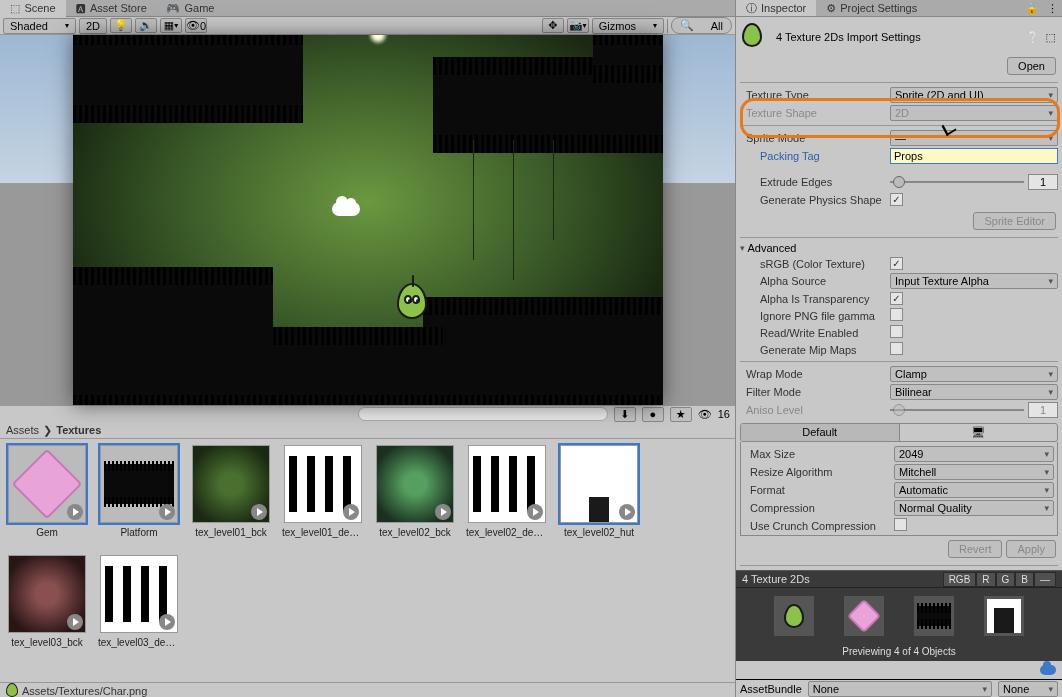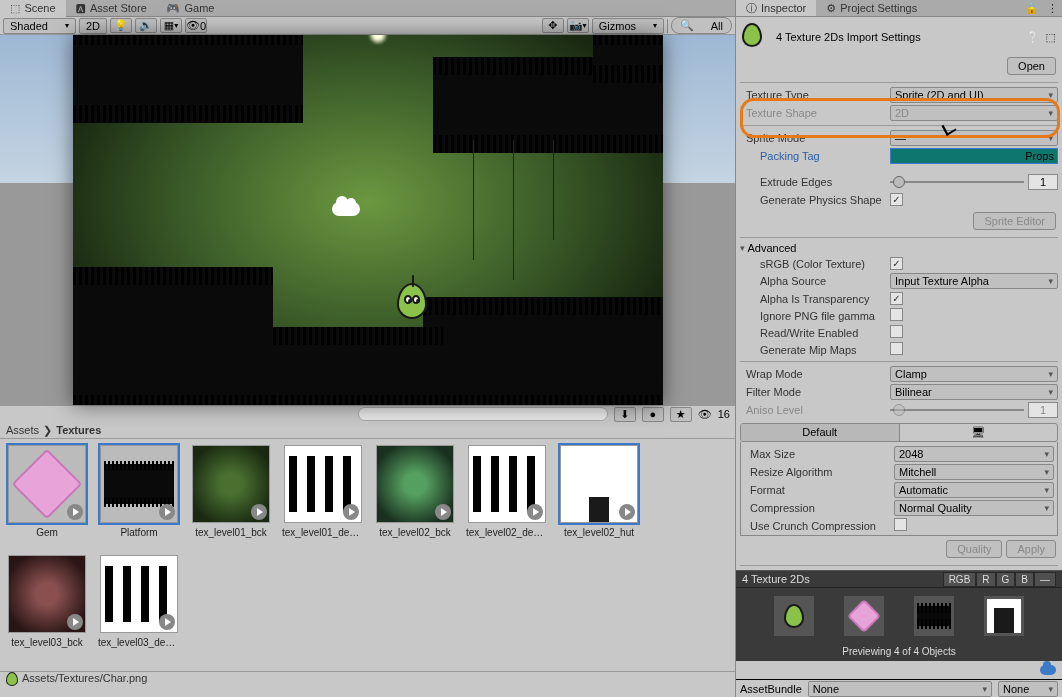--- a/index.html
+++ b/index.html
@@ -59,39 +59,39 @@
 .thumb-platform::before,.thumb-platform::after{content:"";position:absolute;left:0;right:0;height:10px;background:repeating-linear-gradient(90deg,#000 0 2px,transparent 2px 4px);}
 .thumb-platform::before{top:-3px;}.thumb-platform::after{bottom:-3px;}
 .thumb-bck1{width:100%;height:100%;background:radial-gradient(ellipse,#4a7030 20%,#1a2a12 80%);}
 .thumb-bck2{width:100%;height:100%;background:radial-gradient(ellipse,#55a060 20%,#1a3020 80%);}
 .thumb-bck3{width:100%;height:100%;background:radial-gradient(ellipse,#8a5050 20%,#2a1515 80%);}
 .thumb-design{width:100%;height:100%;background:#fff;position:relative;}
 .thumb-design::before{content:"";position:absolute;inset:10px 4px;background:repeating-linear-gradient(90deg,#000 0 8px,transparent 8px 18px);}
 .thumb-hut{width:100%;height:100%;background:#fff;display:flex;align-items:flex-end;justify-content:center;}
 .thumb-hut::before{content:"";width:20px;height:25px;background:#1a1a1a;}
 
-.status-bar { height:26px; background:#c8c8c8; border-top:1px solid #999; display:flex; align-items:flex-start; padding:0 6px; gap:4px; color:#333; }
+.status-bar { height:15px; background:#c8c8c8; border-top:1px solid #999; display:flex; align-items:flex-end; padding:0 6px; gap:4px; color:#333; }
 
 
 .insp-tabs { height:17px; background:#aaa; display:flex; border-bottom:1px solid #888; }
 .insp-body { flex:1; overflow:auto; padding:4px 4px 0 4px; }
 .insp-header { display:flex; align-items:center; gap:6px; padding:2px; }
 .tex-icon { width:28px; height:28px; position:relative; }
 .mini-char{width:20px;height:24px;background:#8bc34a;border-radius:50% 50% 50% 50%/60% 60% 40% 40%;border:2px solid #1a1a1a;position:relative;}
 .row { display:flex; align-items:center; padding:1px 0 1px 6px; min-height:17px; }
 .row .lbl { width:144px; color:#333; }
 .row .lbl.indent { padding-left:14px; }
 .row .lbl.blue { color:#2a5fa8; }
 .row .lbl.dim { color:#888; }
 .ctrl { flex:1; }
 .dd { width:100%; background:#c0c0c0; border:1px solid #888; border-radius:2px; padding:1px 4px; display:flex; justify-content:space-between; align-items:center; cursor:pointer; }
 .dd.dim { color:#888; }
 .dd::after { content:"▾"; font-size:9px; color:#555; }
 .txt-in { width:100%; background:#e4e4e4; border:1px solid #888; padding:1px 3px; }
-.txt-in.blue { border:1px solid #3a7ac8; background:#0f766e;text-align:right; }
+.txt-in.blue { border:1px solid #3a7ac8; background:#fef9c3; }
 .cb { width:13px; height:13px; border:1px solid #888; background:#e4e4e4; display:inline-flex; align-items:center; justify-content:center; cursor:pointer; }
 .cb.on::after { content:"✓"; font-size:10px; color:#333; }
 .slider-row { display:flex; align-items:center; gap:4px; width:100%; }
 .slider-track { flex:1; height:2px; background:#888; position:relative; }
 .slider-thumb { position:absolute; top:-5px; width:12px; height:12px; background:#bbb; border:1px solid #666; border-radius:50%; }
 .slider-val { width:30px; background:#e4e4e4; border:1px solid #888; text-align:center; padding:1px; }
 .hr { height:1px; background:#999; margin:3px 0; }
 .btn { background:#c0c0c0; border:1px solid #888; border-radius:3px; padding:2px 10px; cursor:pointer; }
 .btn.dim { color:#888; }
 .btn-row { display:flex; justify-content:flex-end; gap:4px; padding:4px 2px; }
@@ -440,21 +440,21 @@
 
       <div class="seg-tabs">
         <div class="seg-tab active">Default</div>
         <div class="seg-tab"><span>🖥</span></div>
       </div>
       <div style="border:1px solid #888;border-top:none;padding:3px 3px 1px">
         <div class="row">
             <div class="lbl">Max Size</div>
             <div class="ctrl">
               <div class="dd">
-                <span>2048</span>
+                <span>2049</span>
               </div>
             </div>
           </div>
         <div class="row">
             <div class="lbl">Resize Algorithm</div>
             <div class="ctrl">
               <div class="dd">
                 <span>Mitchell</span>
               </div>
             </div>
@@ -475,21 +475,21 @@
               </div>
             </div>
           </div>
         <div class="row">
             <div class="lbl">Use Crunch Compression</div>
             <div class="ctrl"><div class="cb"></div></div>
           </div>
       </div>
 
       <div class="btn-row">
-        <div class="btn dim">Quality</div>
+        <div class="btn dim">Revert</div>
         <div class="btn dim">Apply</div>
       </div>
       <div class="hr"></div>
     </div>
 
     <div class="preview-strip">
       <div class="preview-head">
         <span>4 Texture 2Ds</span>
         <div class="sp"></div>
         <span class="rgb-btn">RGB</span>

